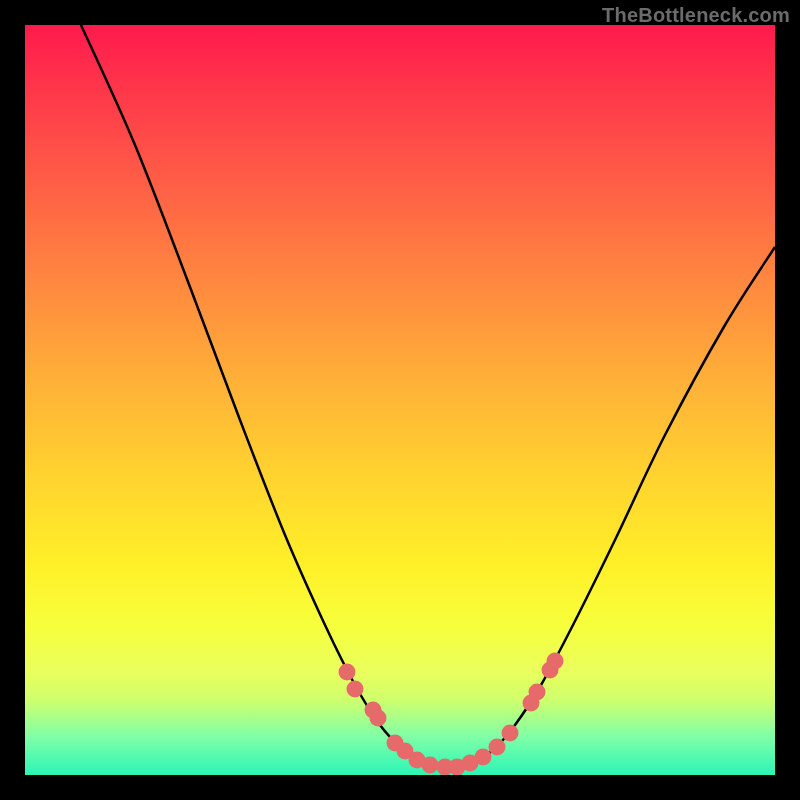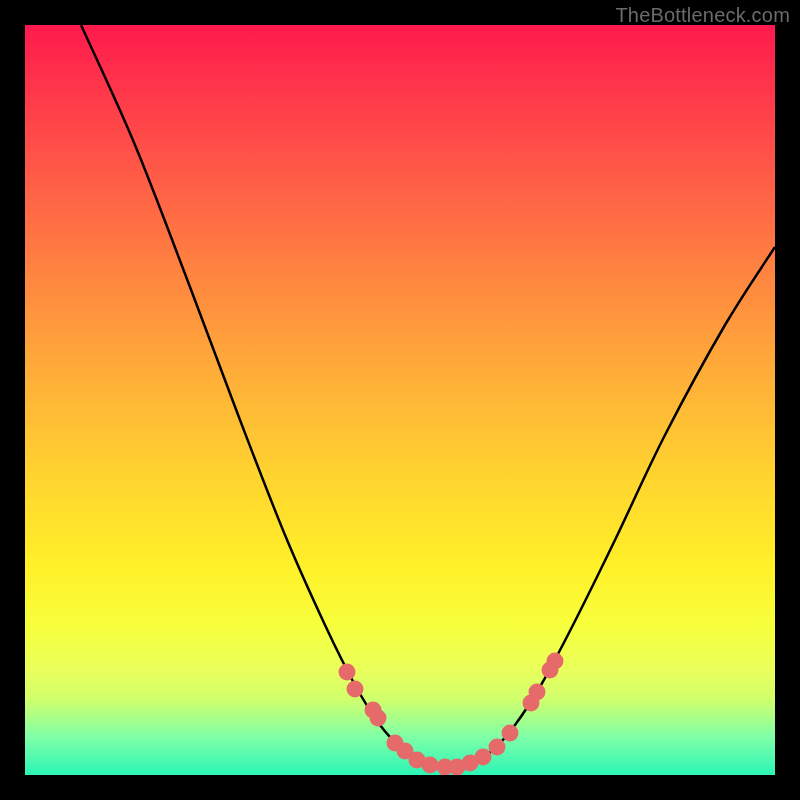--- a/index.html
+++ b/index.html
@@ -54,21 +54,21 @@
   .dot {
     fill: #e66a6a;
     stroke: none;
   }
   .watermark {
     position: absolute;
     top: 4px;
     right: 10px;
     color: #6b6b6b;
     font-size: 20px;
-    font-weight: 400;
+    font-weight: 700;
     letter-spacing: 0.2px;
     user-select: none;
   }
 </style>
 </head>
 <body>
 
 <div class="frame">
   <div class="plot-area">
     <svg class="plot-svg" viewBox="0 0 750 750" preserveAspectRatio="none">

